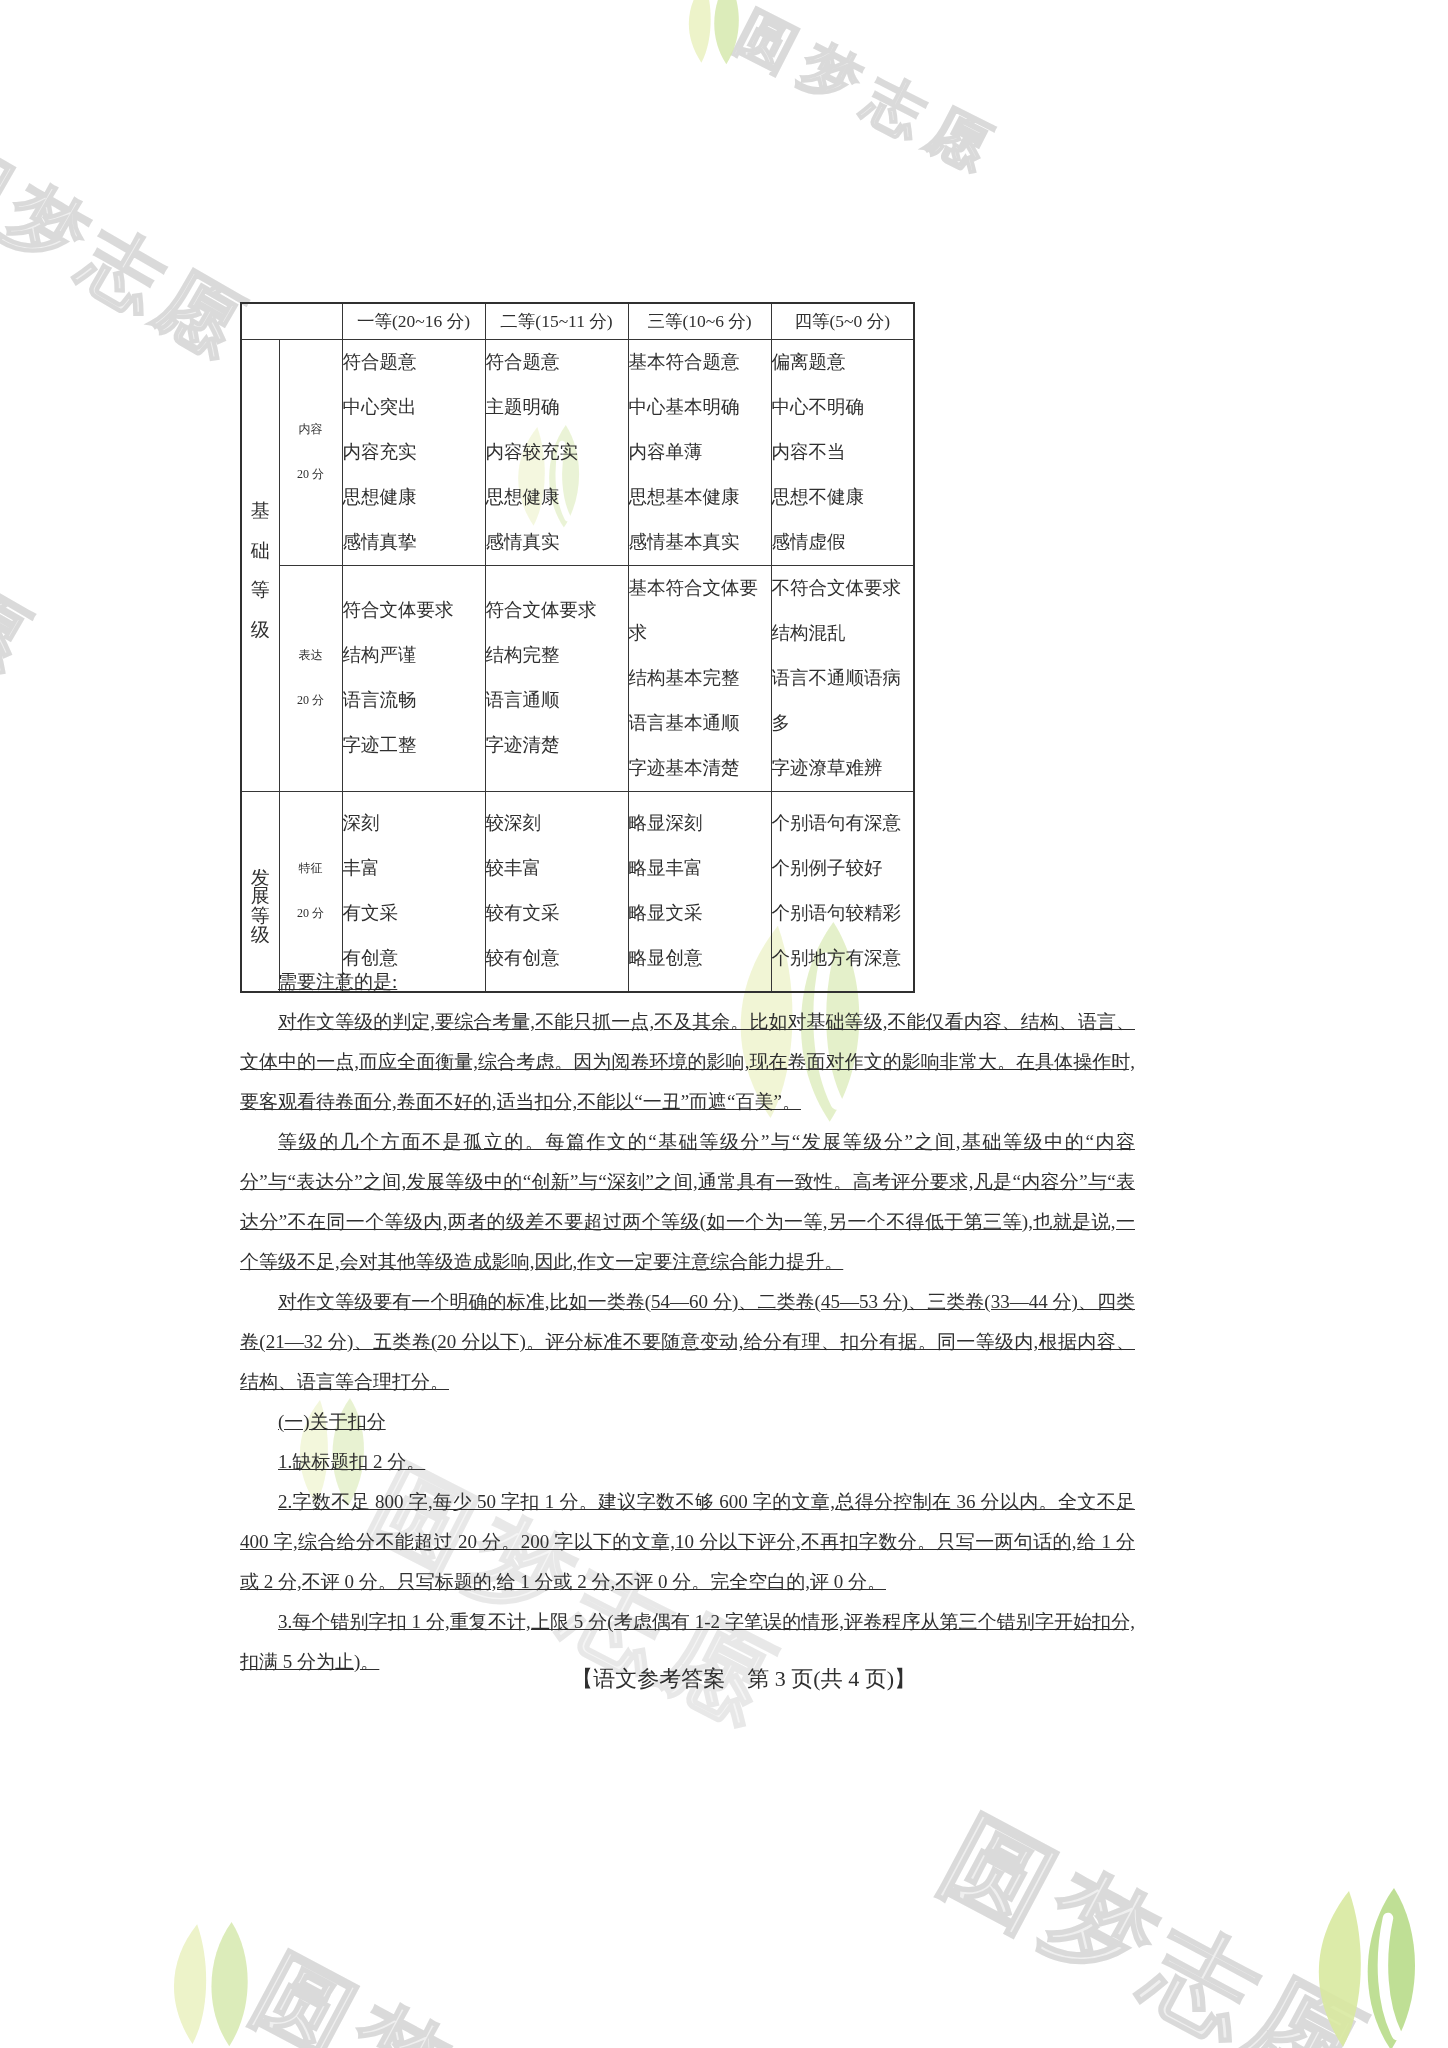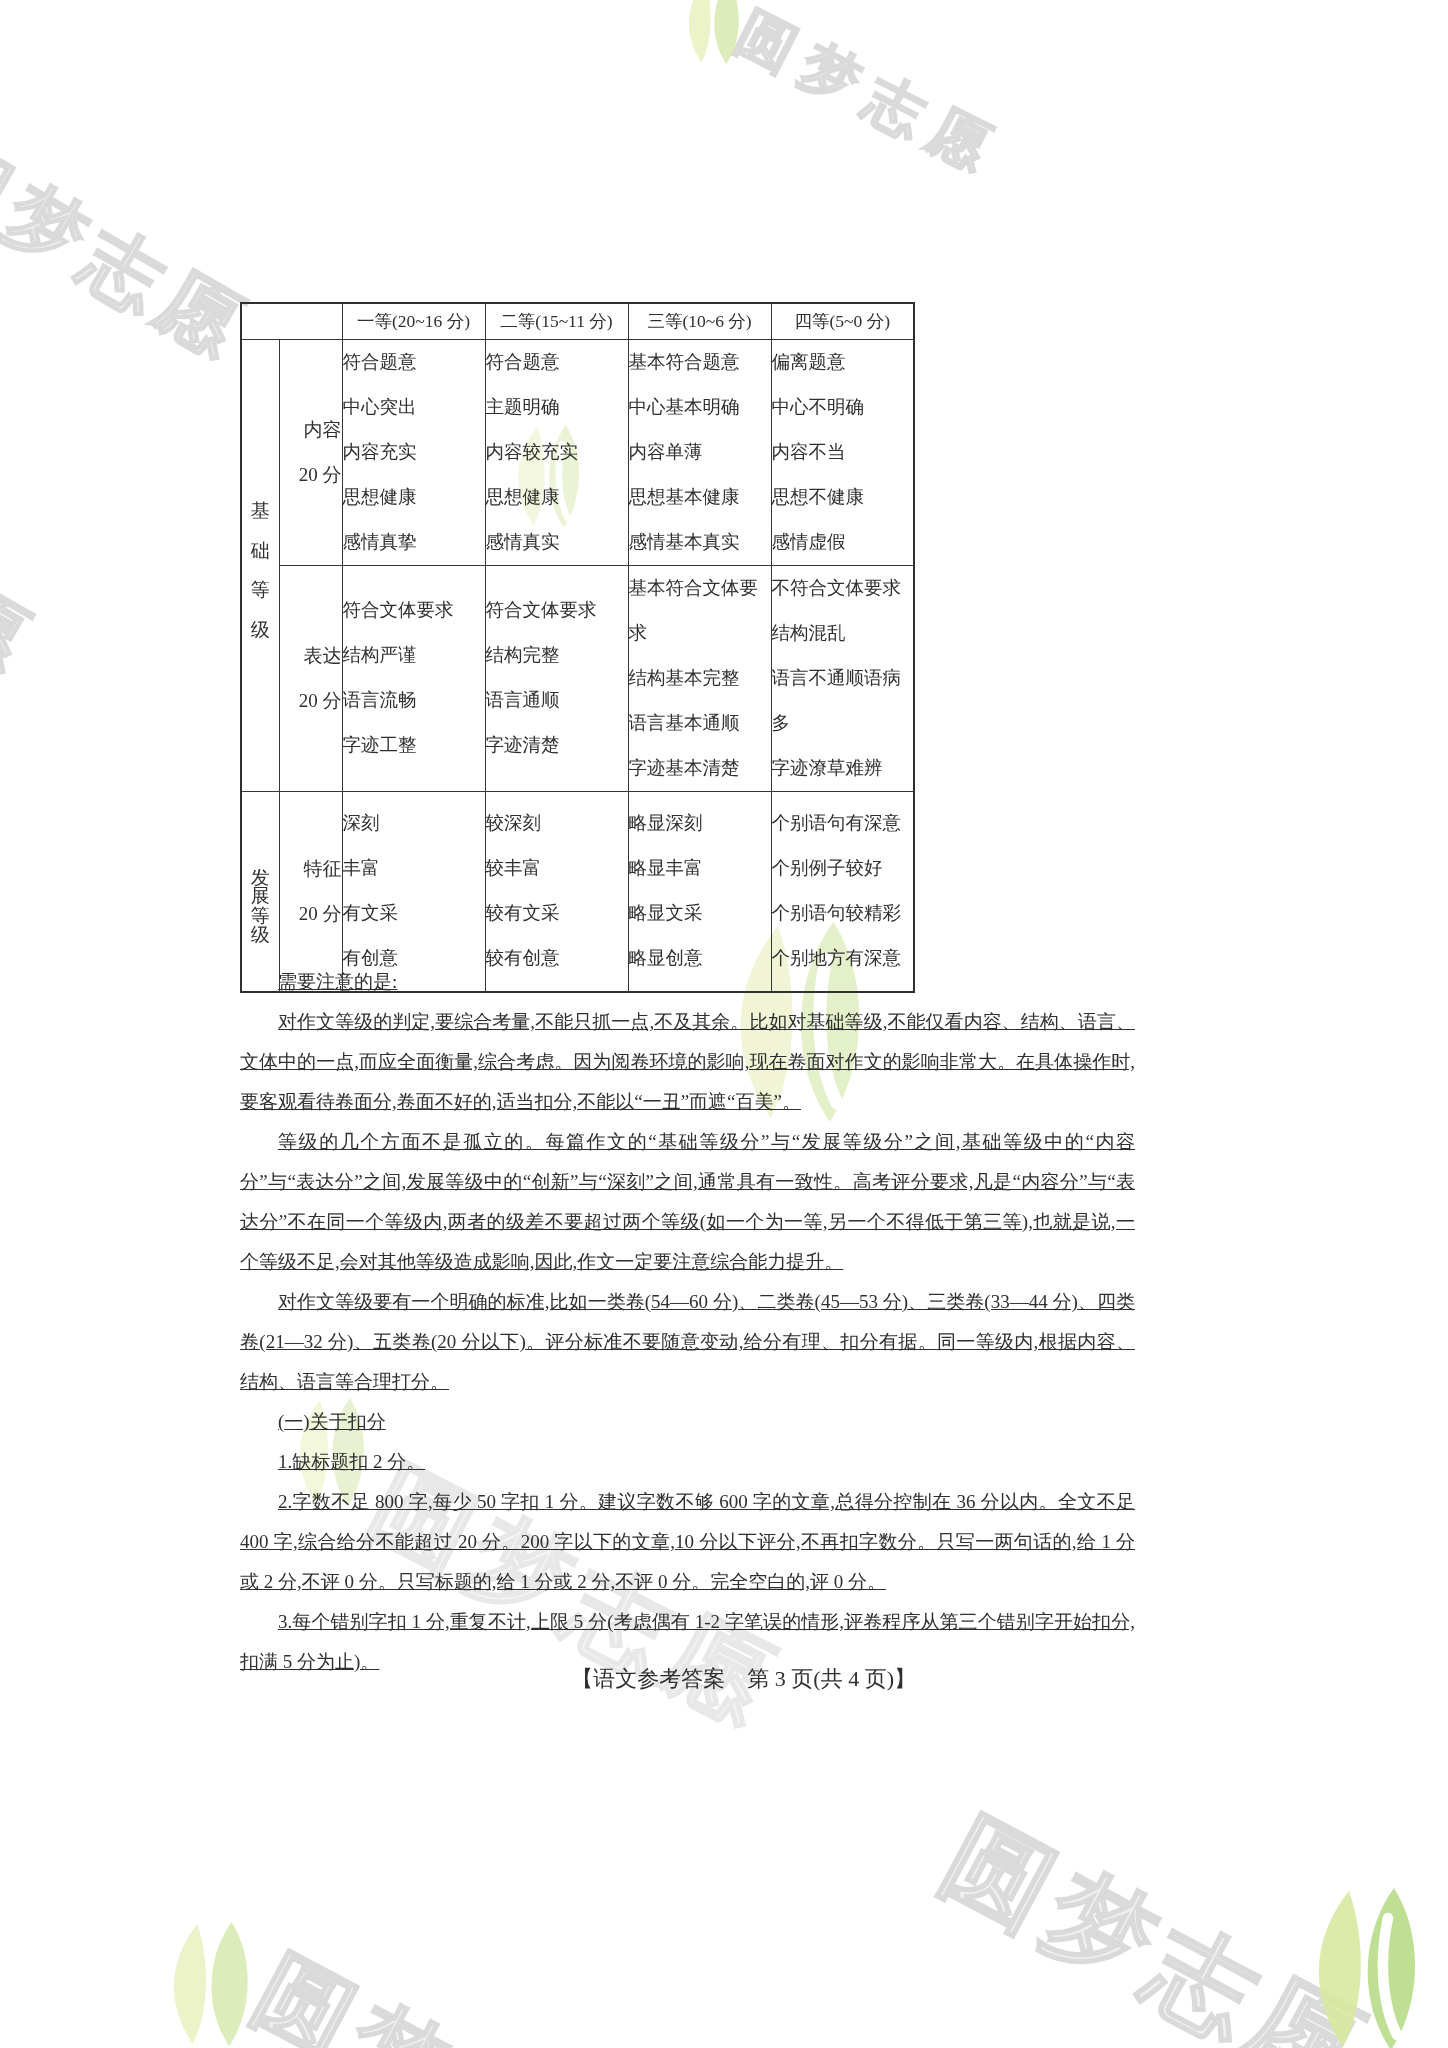--- a/index.html
+++ b/index.html
@@ -52,21 +52,21 @@
   tr.tr-r2{height:186px;}
   tr.tr-r3{height:201px;}
   td.hcell{text-align:center;font-size:17.5px;vertical-align:middle;}
   td.vlabel{vertical-align:middle;text-align:center;}
   td.vlabel .vtxt{
     writing-mode:vertical-lr;text-orientation:upright;
     margin:0 auto;font-size:19px;
   }
   td.vlabel .vtxt.sp-wide{letter-spacing:40px;}
   td.vlabel .vtxt.sp-narrow{letter-spacing:19px;}
-  td.rlabel{text-align:right;vertical-align:middle;font-size:19px;margin-top:24px;}
+  td.rlabel{text-align:center;vertical-align:middle;font-size:12px;margin-top:24px;}
   td.rlabel div{line-height:45px;}
   td.crit{text-align:left;vertical-align:middle;font-size:18.5px;}
   td.crit div{line-height:45px;}
 
   
   .notes{
     position:absolute;left:240px;top:962px;width:895px;z-index:1;
     font-size:19px;line-height:40px;text-align:justify;text-decoration:underline;
   }
   .notes .para{text-indent:2em;}

